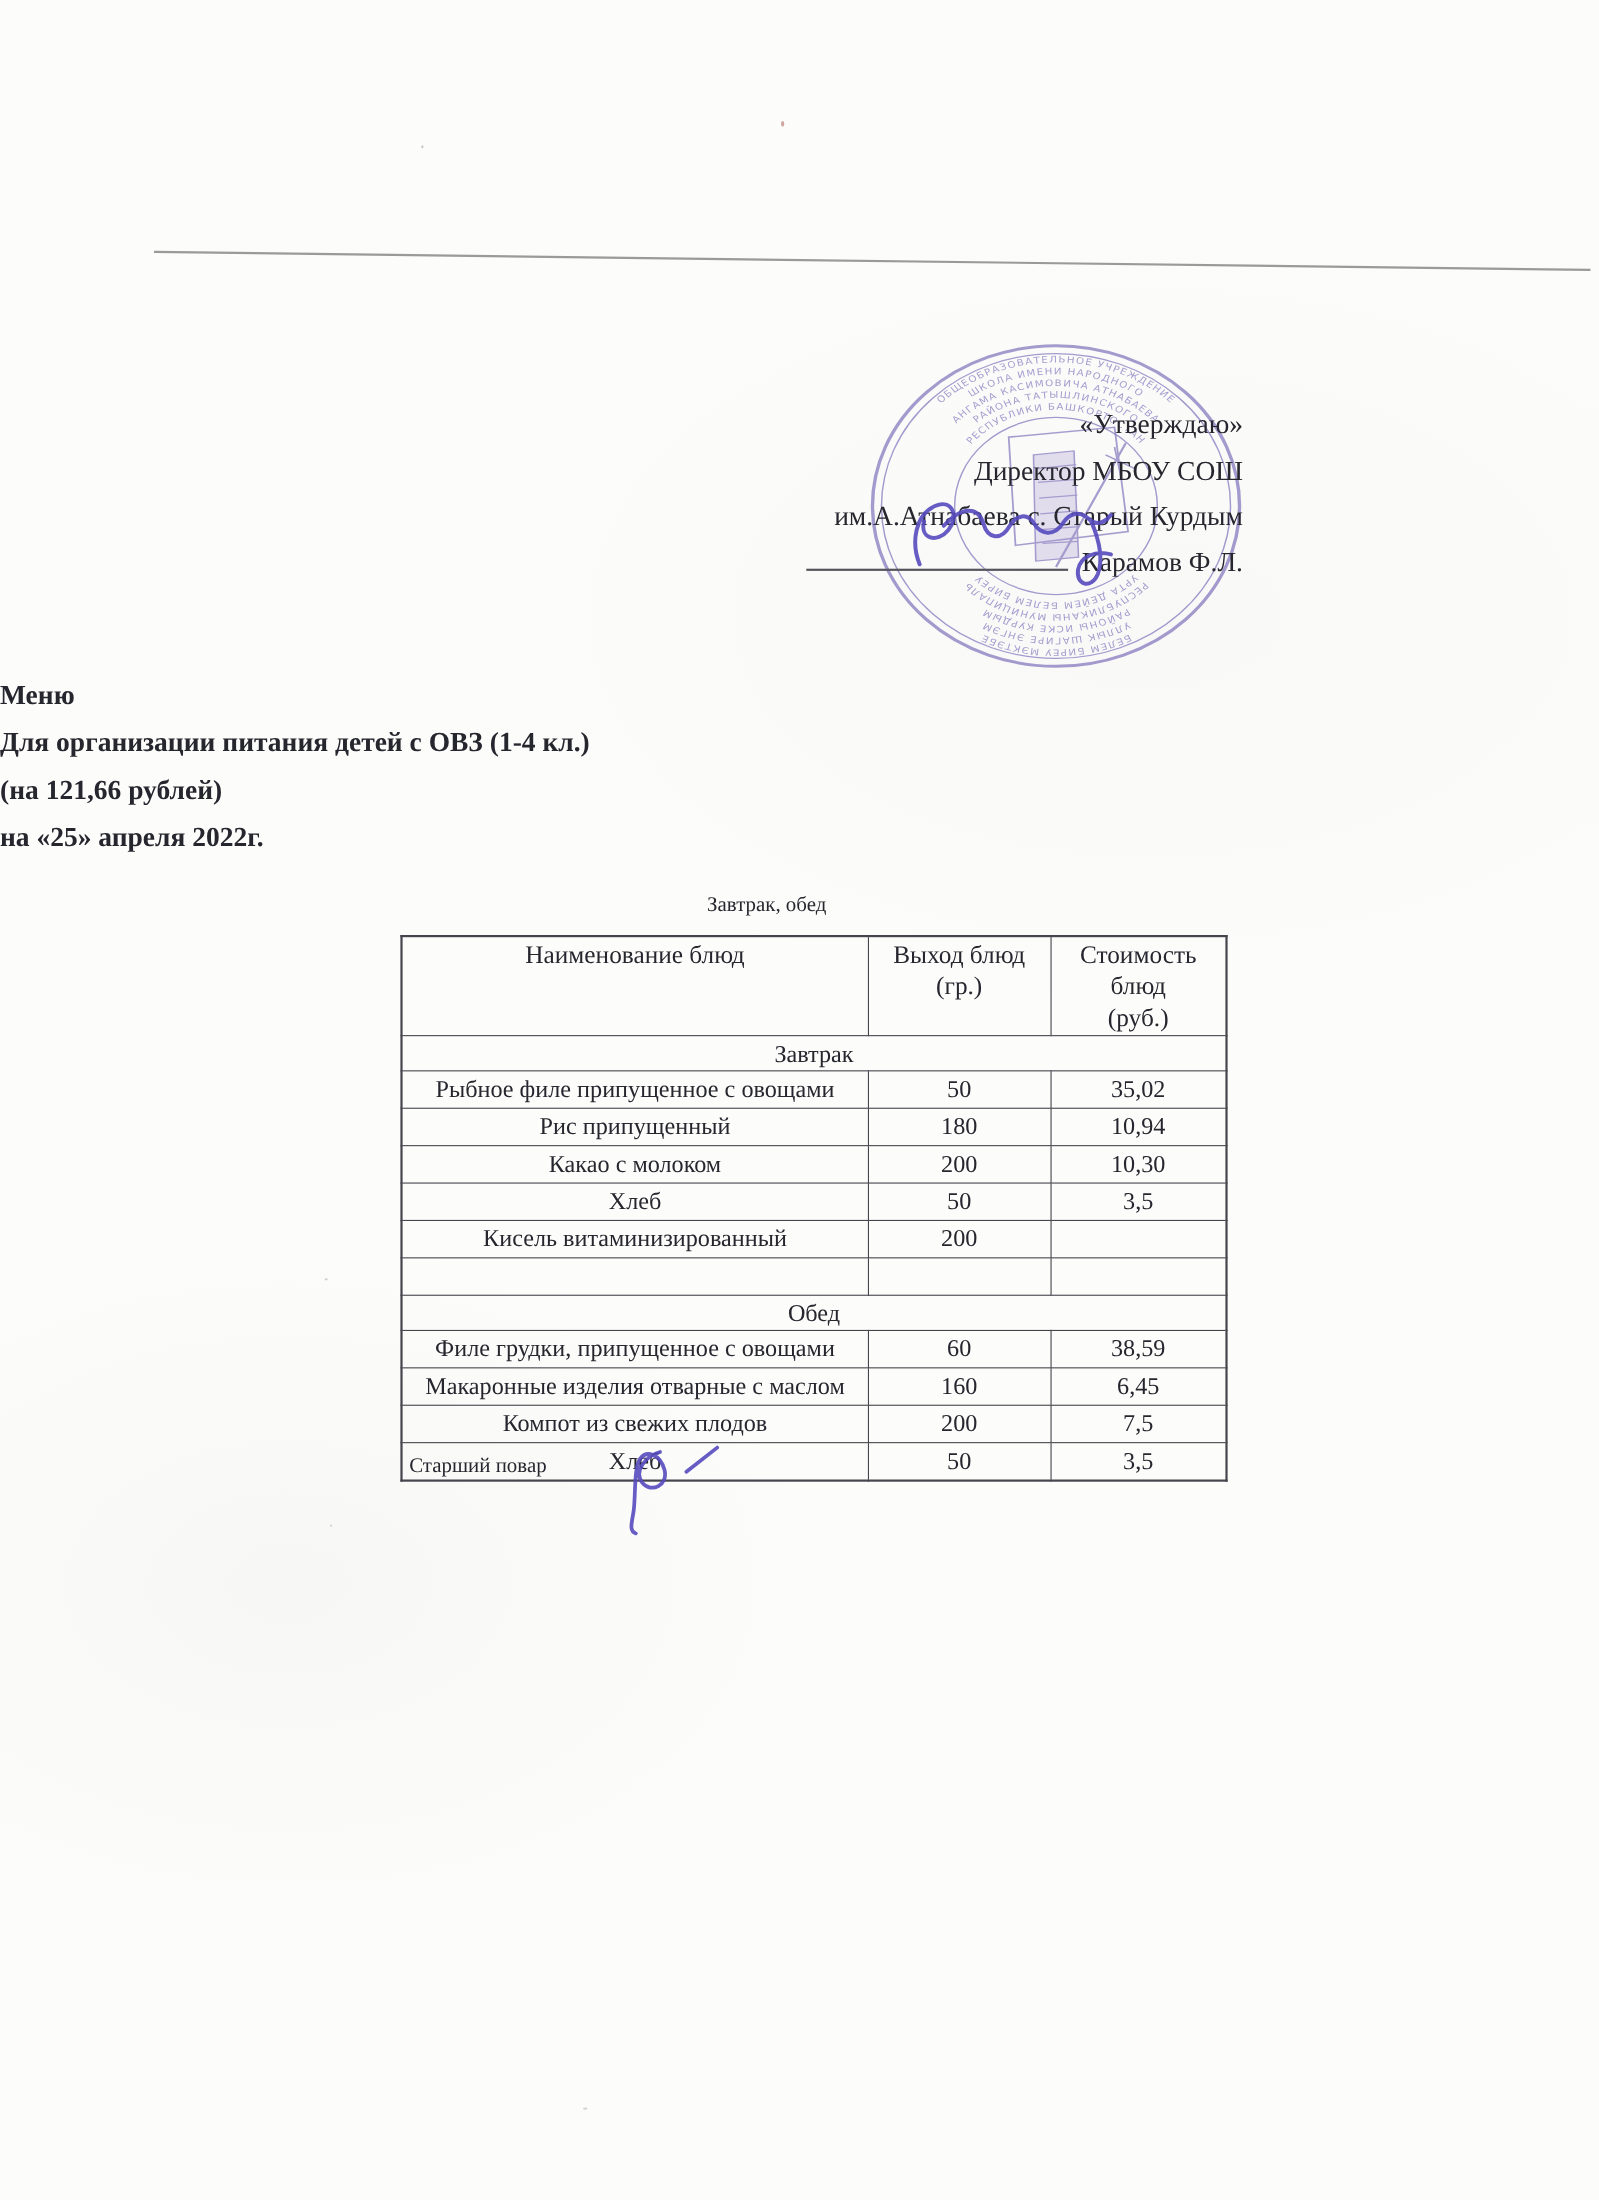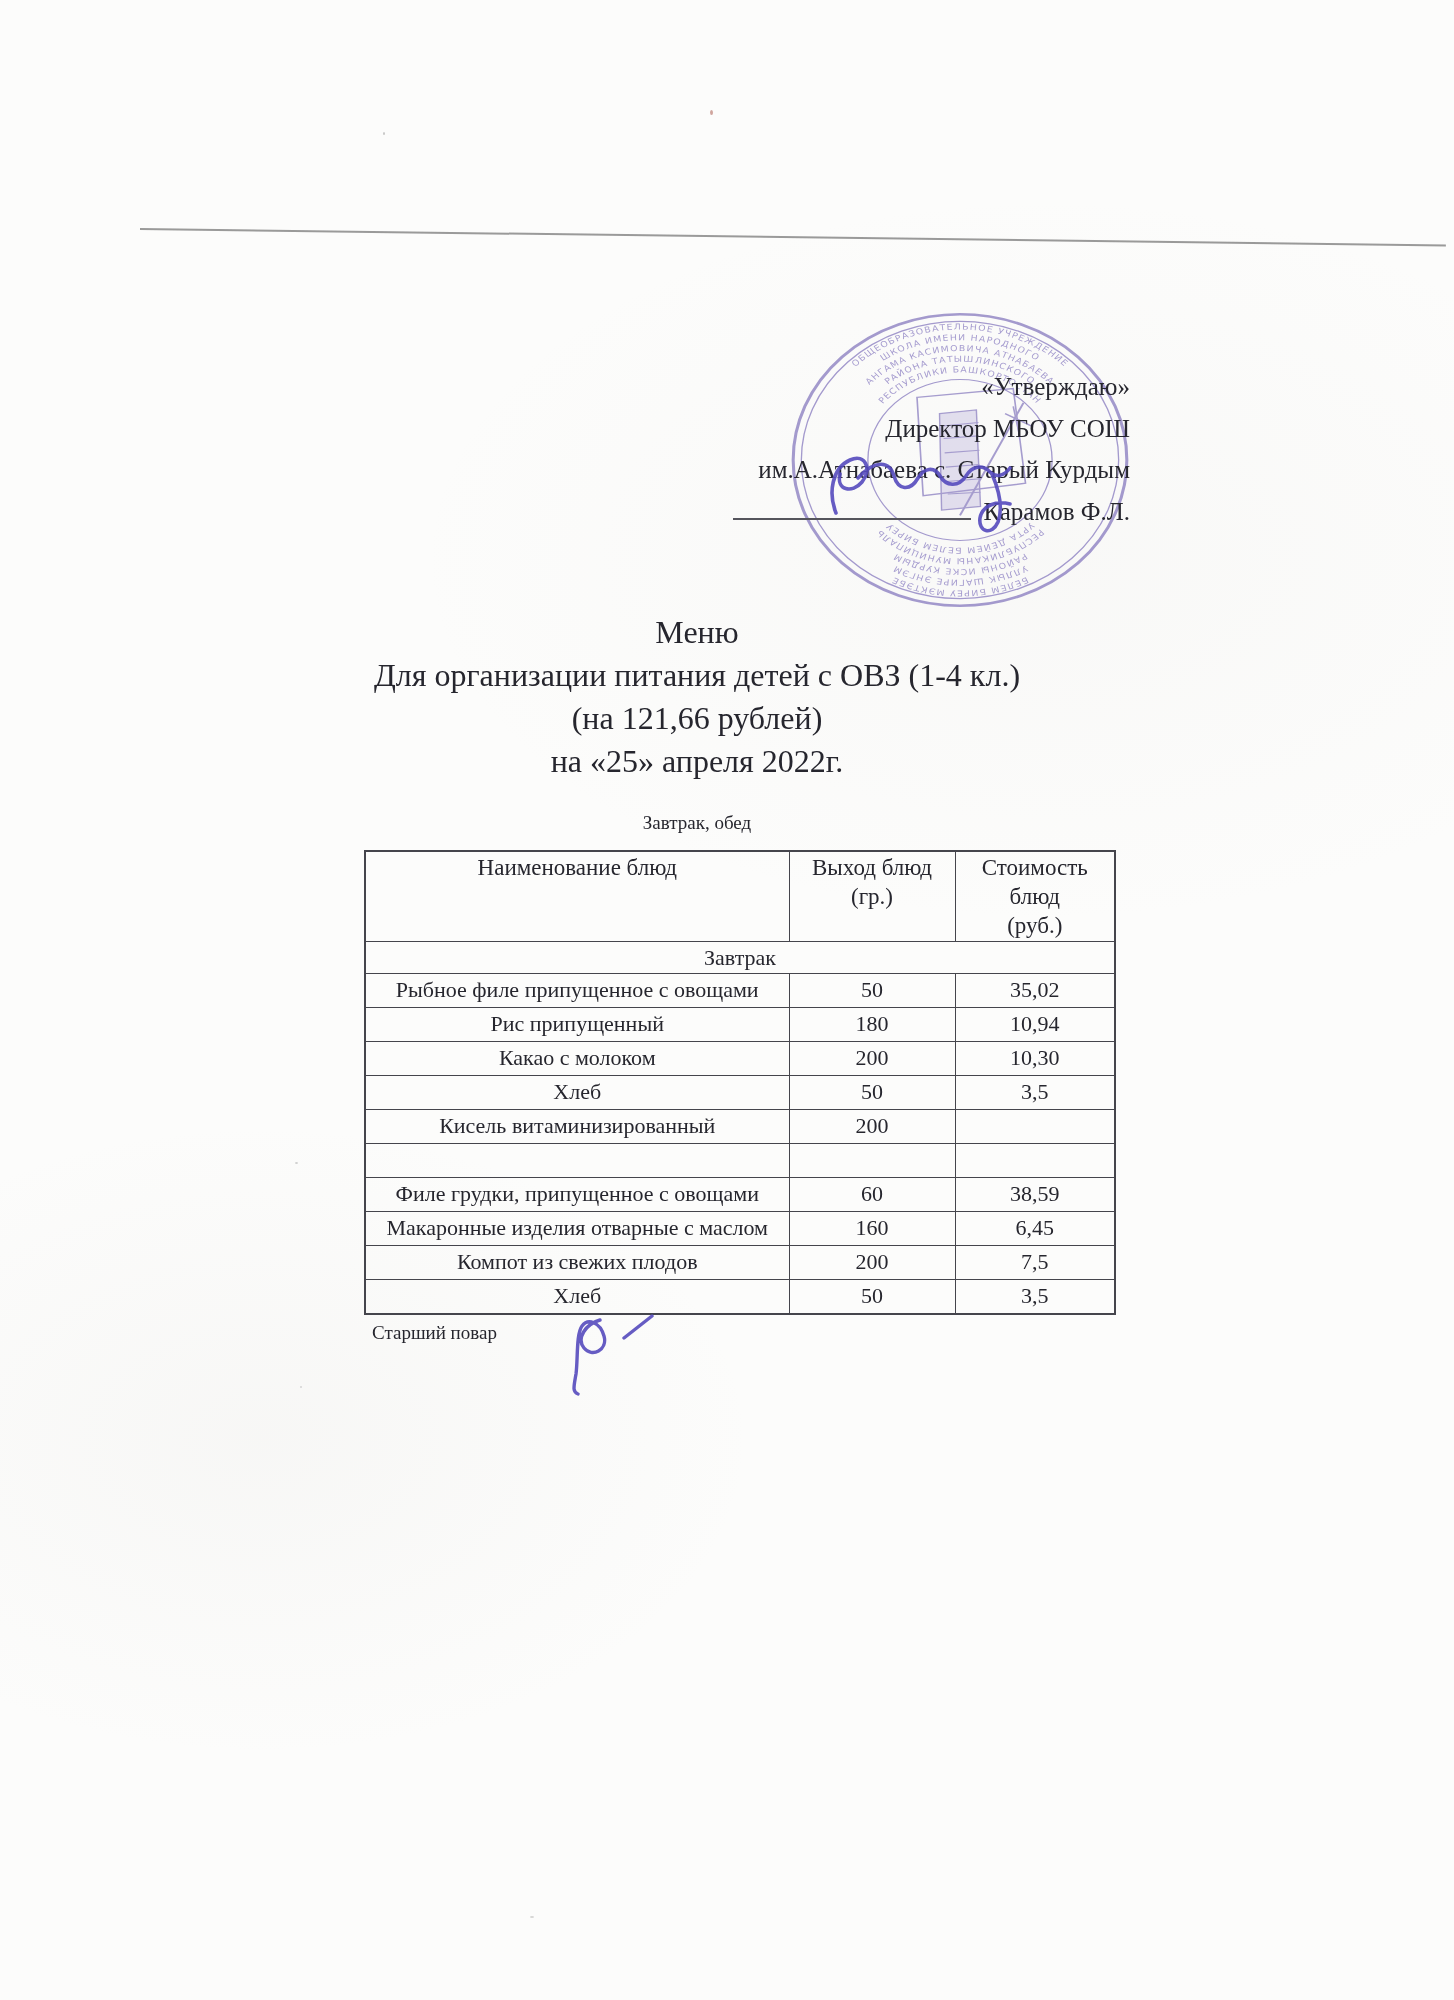--- a/index.html
+++ b/index.html
@@ -27,21 +27,21 @@
   .approval{
     position:absolute;top:366px;right:324px;z-index:2;
     text-align:right;font-size:25px;line-height:41.5px;white-space:nowrap;
   }
   .sig-underline{
     display:inline-block;width:238px;height:1.05em;
     border-bottom:2px solid #55555c;margin-right:12px;vertical-align:baseline;
   }
 
   
-  .title-block{position:absolute;left:0;top:611px;width:1394px;text-align:center;font-size:32px;line-height:43px;}
+  .title-block{position:absolute;left:0;top:611px;width:1394px;font-size:25px;line-height:43px;font-weight:bold;}
   .table-caption{position:absolute;left:0;top:812px;width:1394px;text-align:center;font-size:19px;}
 
   
   .menu-table{
     position:absolute;left:364px;top:850px;width:750px;
     border-collapse:collapse;font-size:22px;table-layout:fixed;
     border:2px solid #45454c;
   }
   .menu-table th,.menu-table td{
     border:1.5px solid #45454c;text-align:center;font-weight:normal;
@@ -165,20 +165,23 @@
         <tr>
           <td>Кисель витаминизированный</td>
           <td>200</td>
           <td></td>
         </tr>
         <tr>
           <td></td>
           <td></td>
           <td></td>
         </tr>
+        <tr class="section-row">
+          <td colspan="3">Обед</td>
+        </tr>
         <tr>
           <td>Филе грудки, припущенное с овощами</td>
           <td>60</td>
           <td>38,59</td>
         </tr>
         <tr>
           <td>Макаронные изделия отварные с маслом</td>
           <td>160</td>
           <td>6,45</td>
         </tr>

